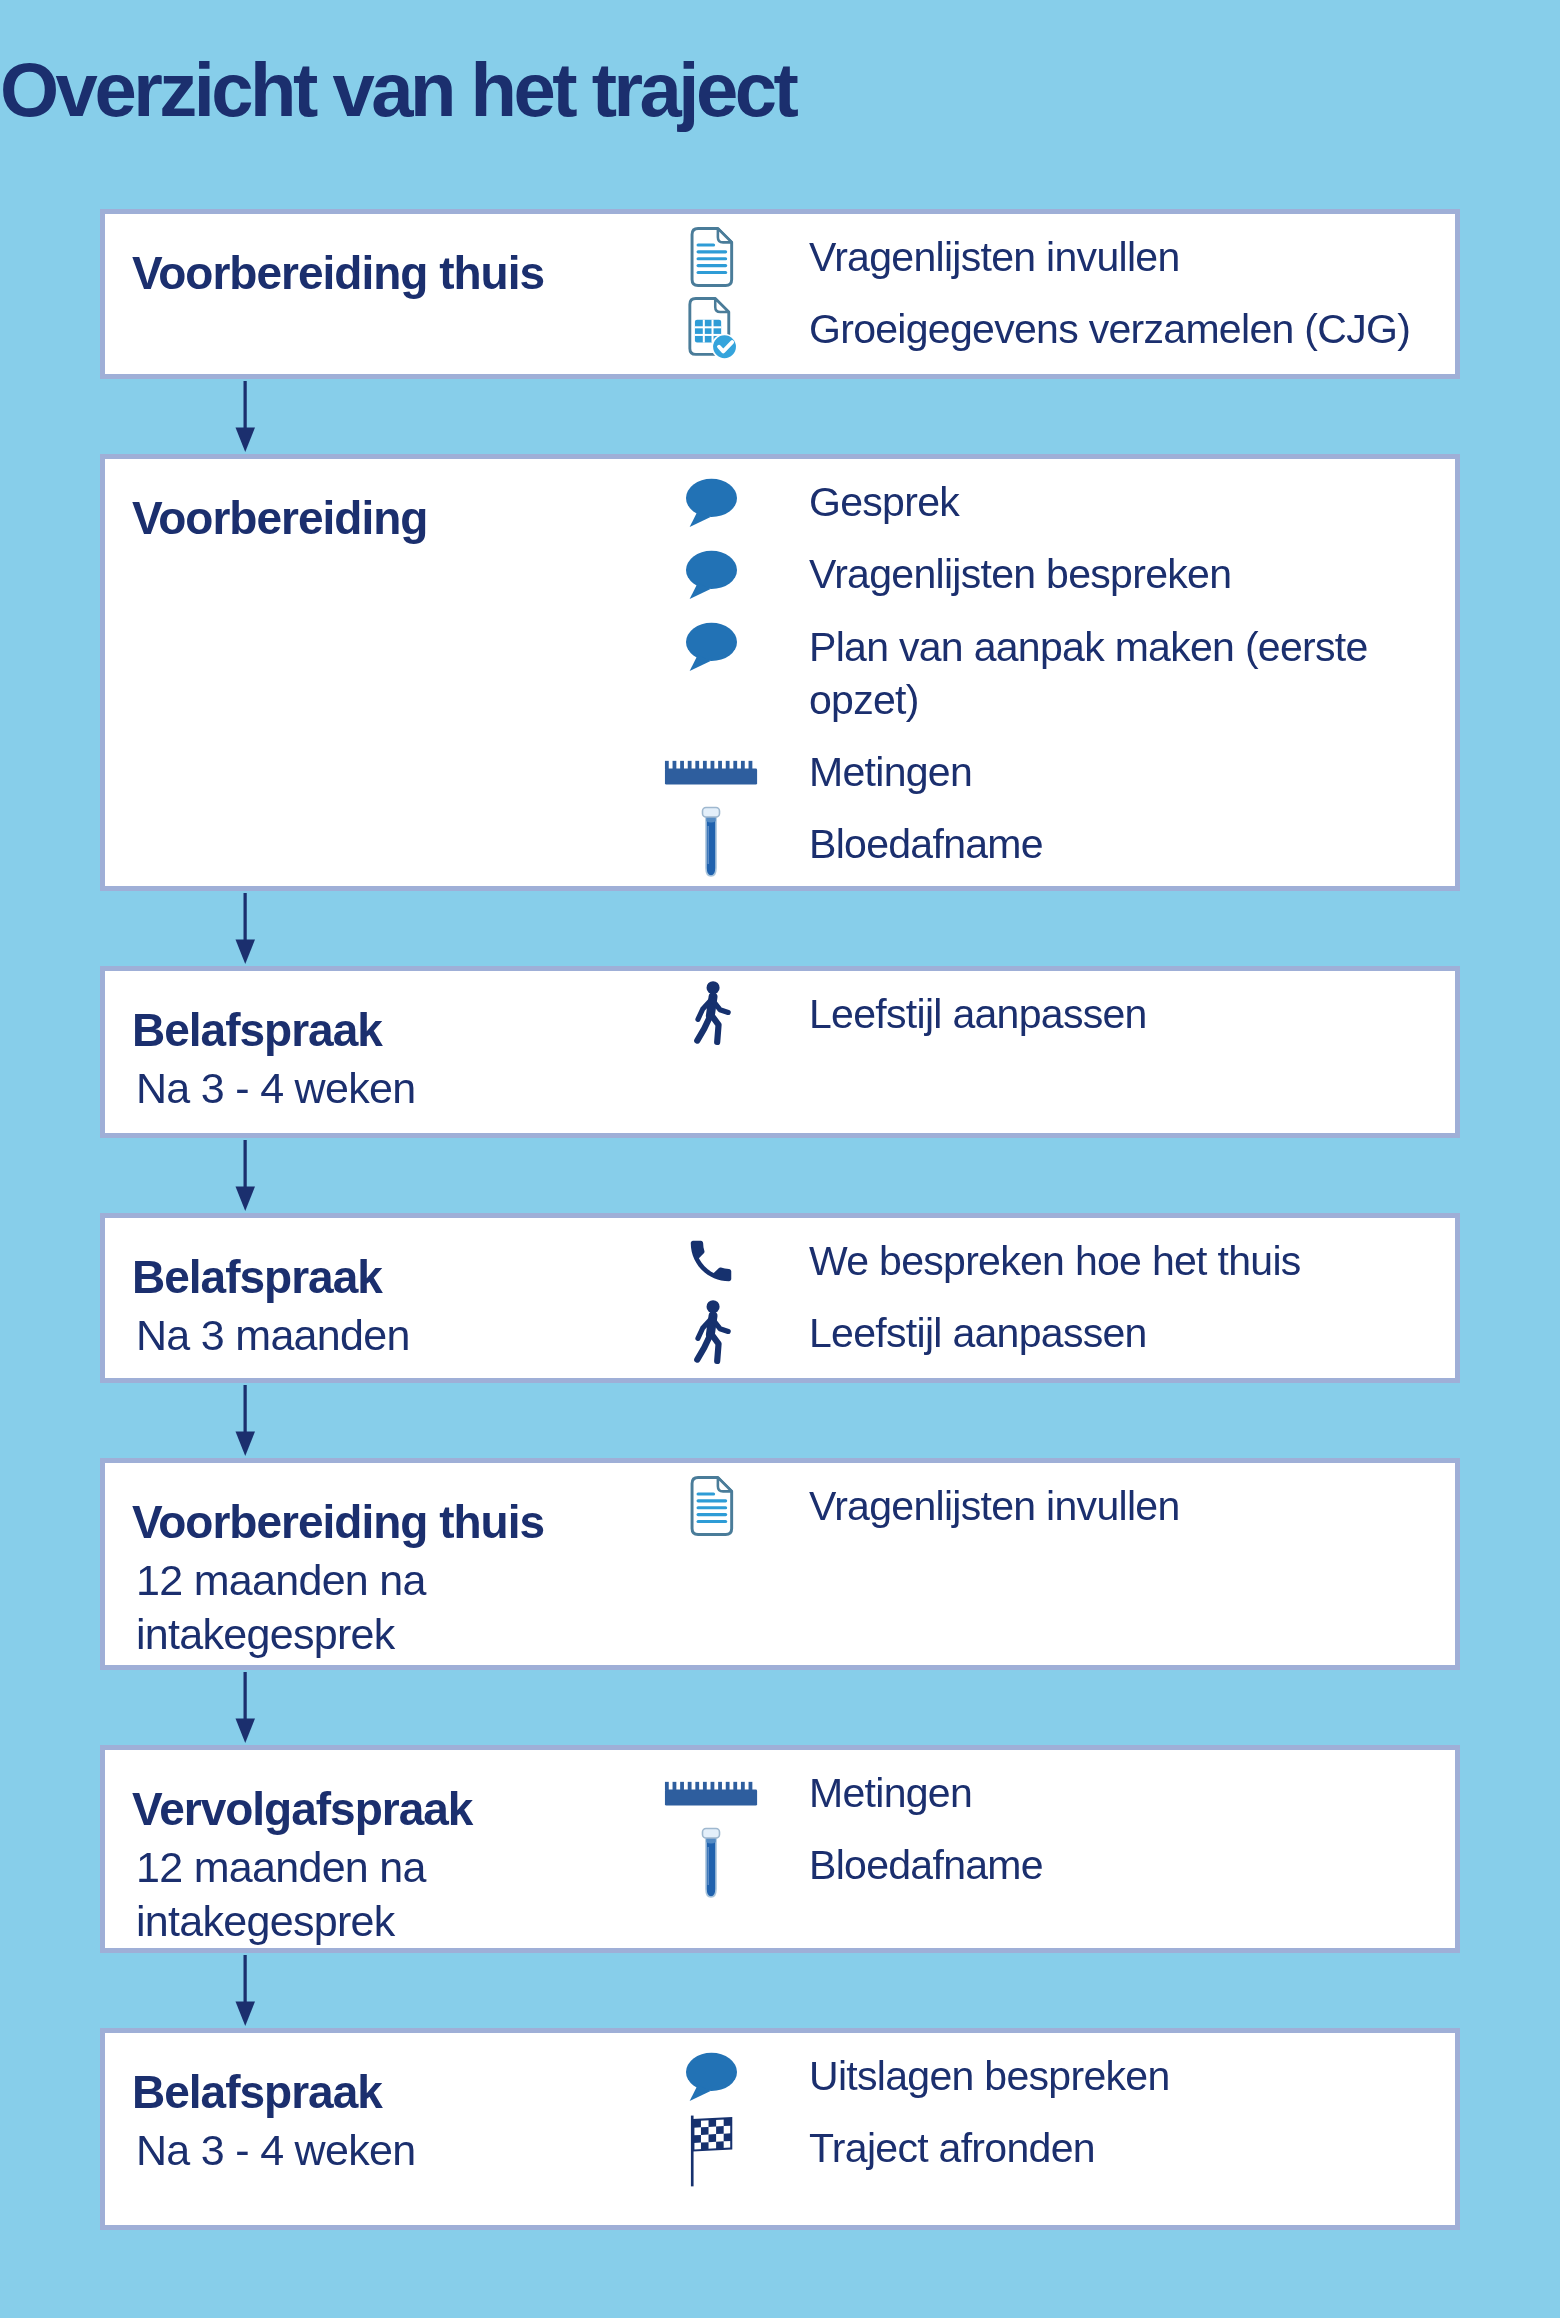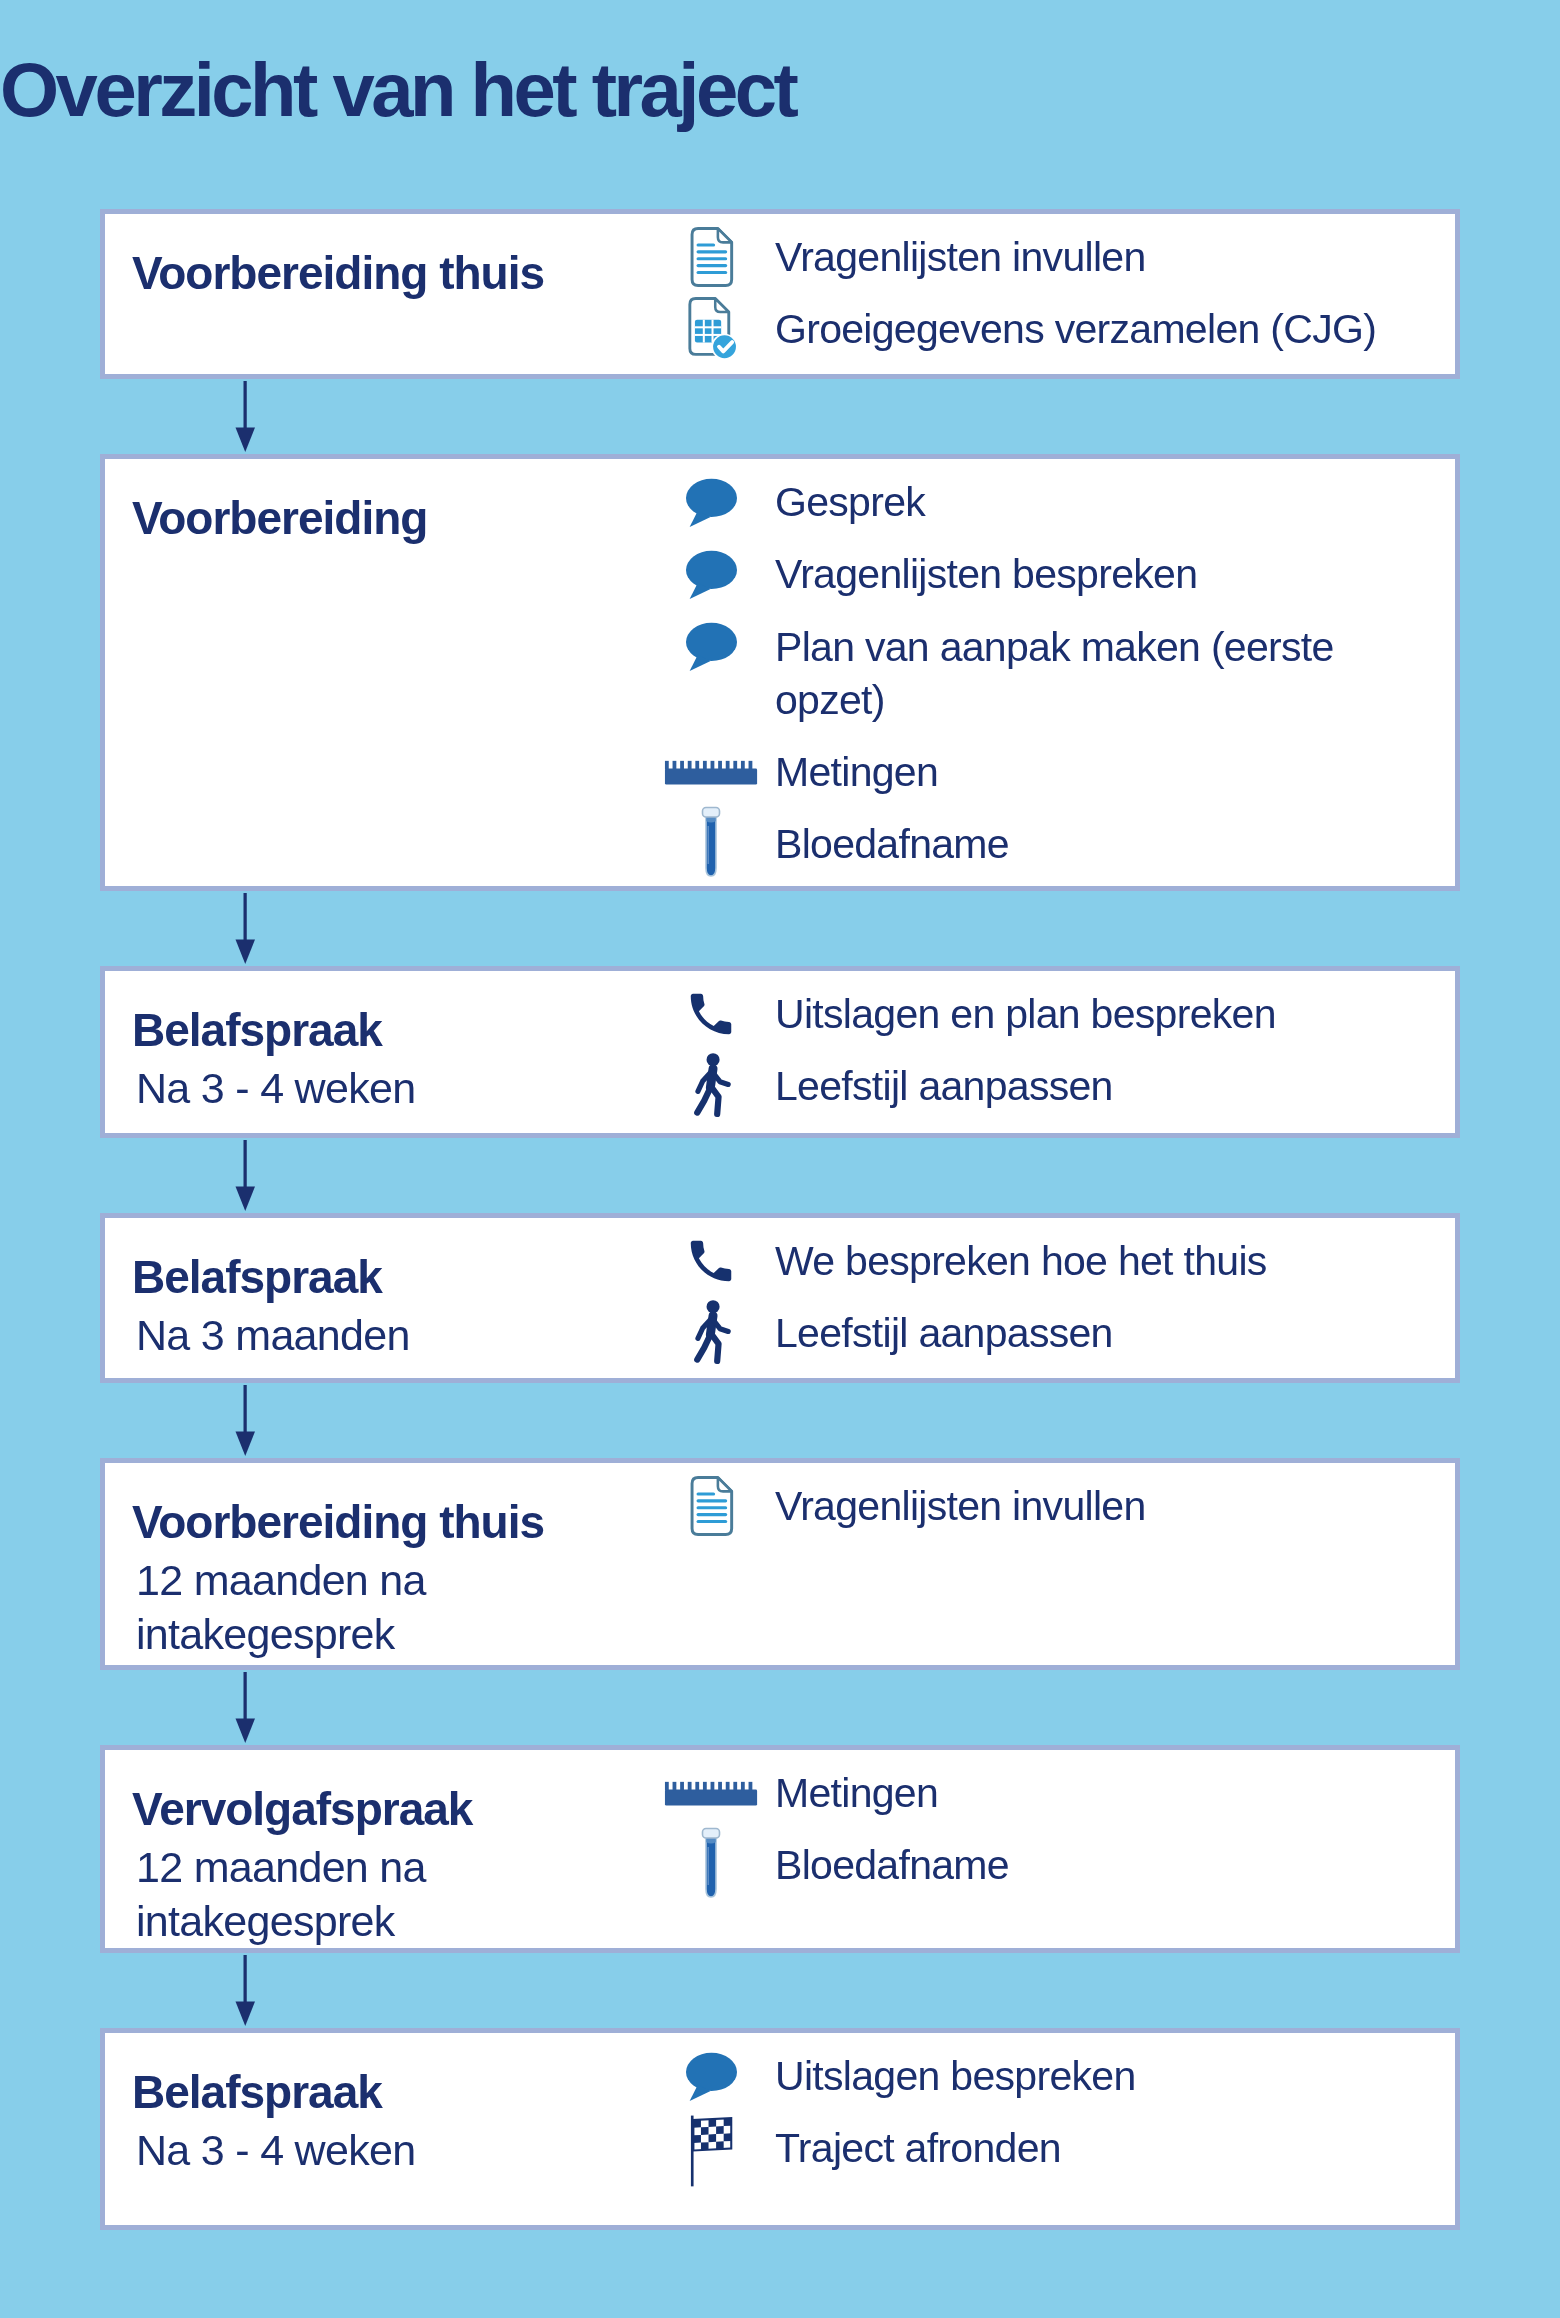--- a/index.html
+++ b/index.html
@@ -57,20 +57,21 @@
     letter-spacing:-0.7px;
     line-height:1.25;
     color:var(--navy);
     max-width:349px;
   }
   .right{flex:1;padding-top:0;}
   .item{
     display:flex;
     align-items:flex-start;
     margin-bottom:21px;
+    gap:34px;
   }
   .item:last-child{margin-bottom:0;}
   .icon{
     width:100px;
     height:48px;
     margin-right:14px;
     flex-shrink:0;
     display:flex;
     align-items:center;
     justify-content:center;
@@ -212,28 +213,20 @@
      <rect x="29" y="4" width="6.5" height="96" fill="#1B2F6E"></rect>
      <polygon points="13,97 52,97 32.5,146" fill="#1B2F6E"></polygon>
    </svg>
       </div>
       <section class="box" style="height: 172px;">
         <div class="left">
           <h2 class="phase-title">Belafspraak</h2>
           <p class="phase-subtitle">Na 3 - 4 weken</p>
         </div>
         <div class="right">
-          <div class="item">
-            <span class="icon">
-    <svg width="54" height="54" viewBox="0 0 24 24">
-      <path fill="#16316E" d="M6.62 10.79c1.44 2.83 3.76 5.14 6.59 6.59l2.2-2.2c.27-.27.67-.36 1.02-.24 1.12.37 2.33.57 3.57.57.55 0 1 .45 1 1V20c0 .55-.45 1-1 1-9.39 0-17-7.61-17-17 0-.55.45-1 1-1h3.5c.55 0 1 .45 1 1 0 1.25.2 2.45.57 3.57.11.35.03.74-.25 1.02l-2.2 2.2z"></path>
-    </svg>
-            </span>
-            <span class="label">Uitslagen en plan bespreken</span>
-          </div>
           <div class="item">
             <span class="icon">
     <svg width="44" height="69" viewBox="0 0 64 100">
       <circle cx="35" cy="11" r="9.5" fill="#16316E"></circle>
       <path d="M35 24 L31 52" stroke="#16316E" stroke-width="13" stroke-linecap="round" fill="none"></path>
       <path d="M33 28 L20 42 L13 57" stroke="#16316E" stroke-width="7.5" stroke-linecap="round" stroke-linejoin="round" fill="none"></path>
       <path d="M35 30 L45 43 L57 47" stroke="#16316E" stroke-width="7.5" stroke-linecap="round" stroke-linejoin="round" fill="none"></path>
       <path d="M32 50 L43 65 L41 90" stroke="#16316E" stroke-width="9" stroke-linecap="round" stroke-linejoin="round" fill="none"></path>
       <path d="M31 52 L22 71 L12 88" stroke="#16316E" stroke-width="9" stroke-linecap="round" stroke-linejoin="round" fill="none"></path>
     </svg>

